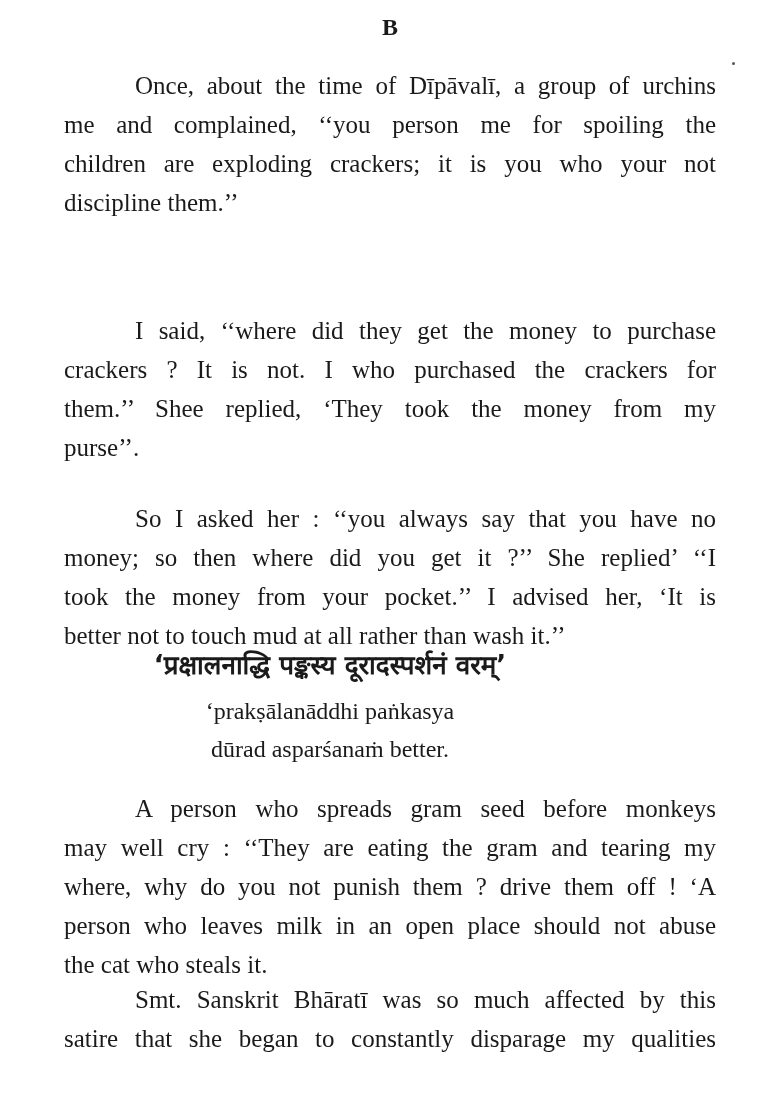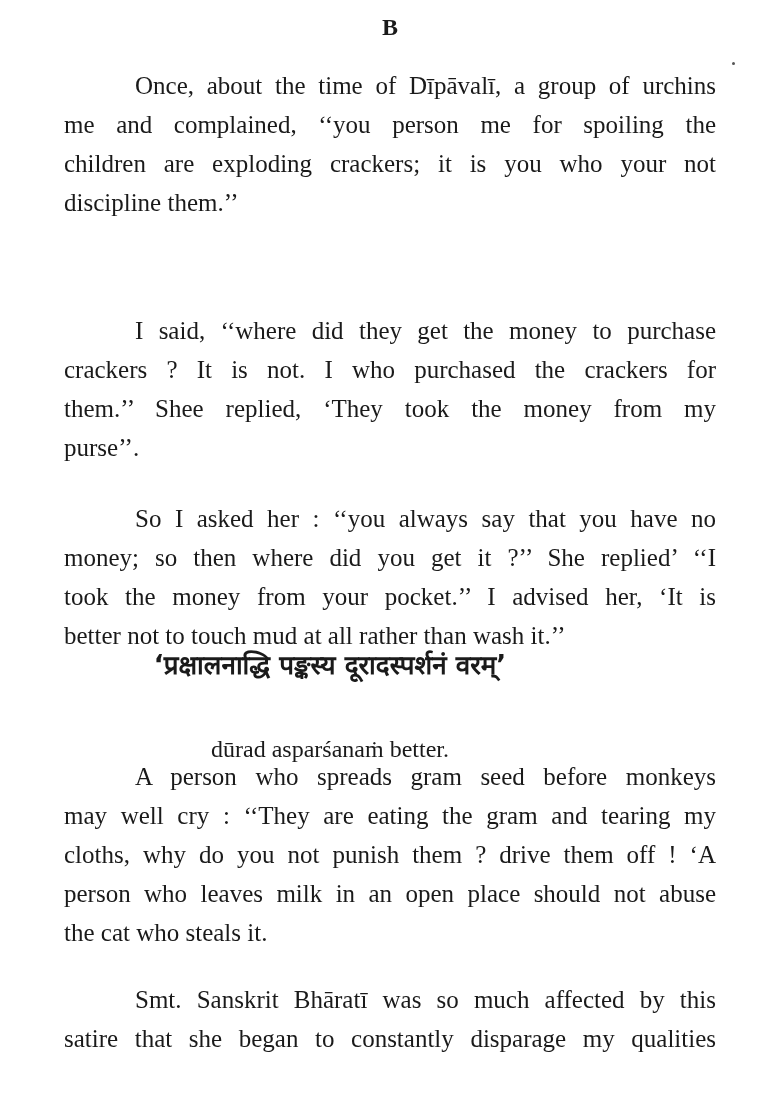--- a/index.html
+++ b/index.html
@@ -53,26 +53,27 @@
   </div>
 
   <div class="para" style="top:475px;margin-top:24px;">
     <div class="line indent">So I asked her : ‘‘you always say that you have no</div>
     <div class="line">money; so then where did you get it ?’’ She replied’ ‘‘I</div>
     <div class="line">took the money from your pocket.’’ I advised her, ‘It is</div>
     <div class="line last">better not to touch mud at all rather than wash it.’’</div>
   </div>
 
   <div class="verse verse-dev">‘प्रक्षालनाद्धि पङ्कस्य दूरादस्पर्शनं वरम्’</div>
+  <div class="verse verse-tr" style="top:694px;">‘prakṣālanāddhi paṅkasya</div>
   <div class="verse verse-tr" style="top:732px;">dūrad asparśanaṁ better.</div>
 
-  <div class="para" style="top:757px;font-family:Liberation Serif, serif;">
+  <div class="para" style="top:789px;font-family:Liberation Serif, serif;">
     <div class="line indent">A person who spreads gram seed before monkeys</div>
     <div class="line">may well cry : ‘‘They are eating the gram and tearing my</div>
-    <div class="line">cloths, why do you not punish them ? drive them off ! ‘A</div>
+    <div class="line">where, why do you not punish them ? drive them off ! ‘A</div>
     <div class="line">person who leaves milk in an open place should not abuse</div>
     <div class="line last">the cat who steals it.</div>
   </div>
 
   <div class="para" style="top:980px;">
     <div class="line indent">Smt. Sanskrit Bhāratī was so much affected by this</div>
     <div class="line">satire that she began to constantly disparage my qualities</div>
   </div>
 
   <div class="dot" style="left:732px; top:62px;"></div>

